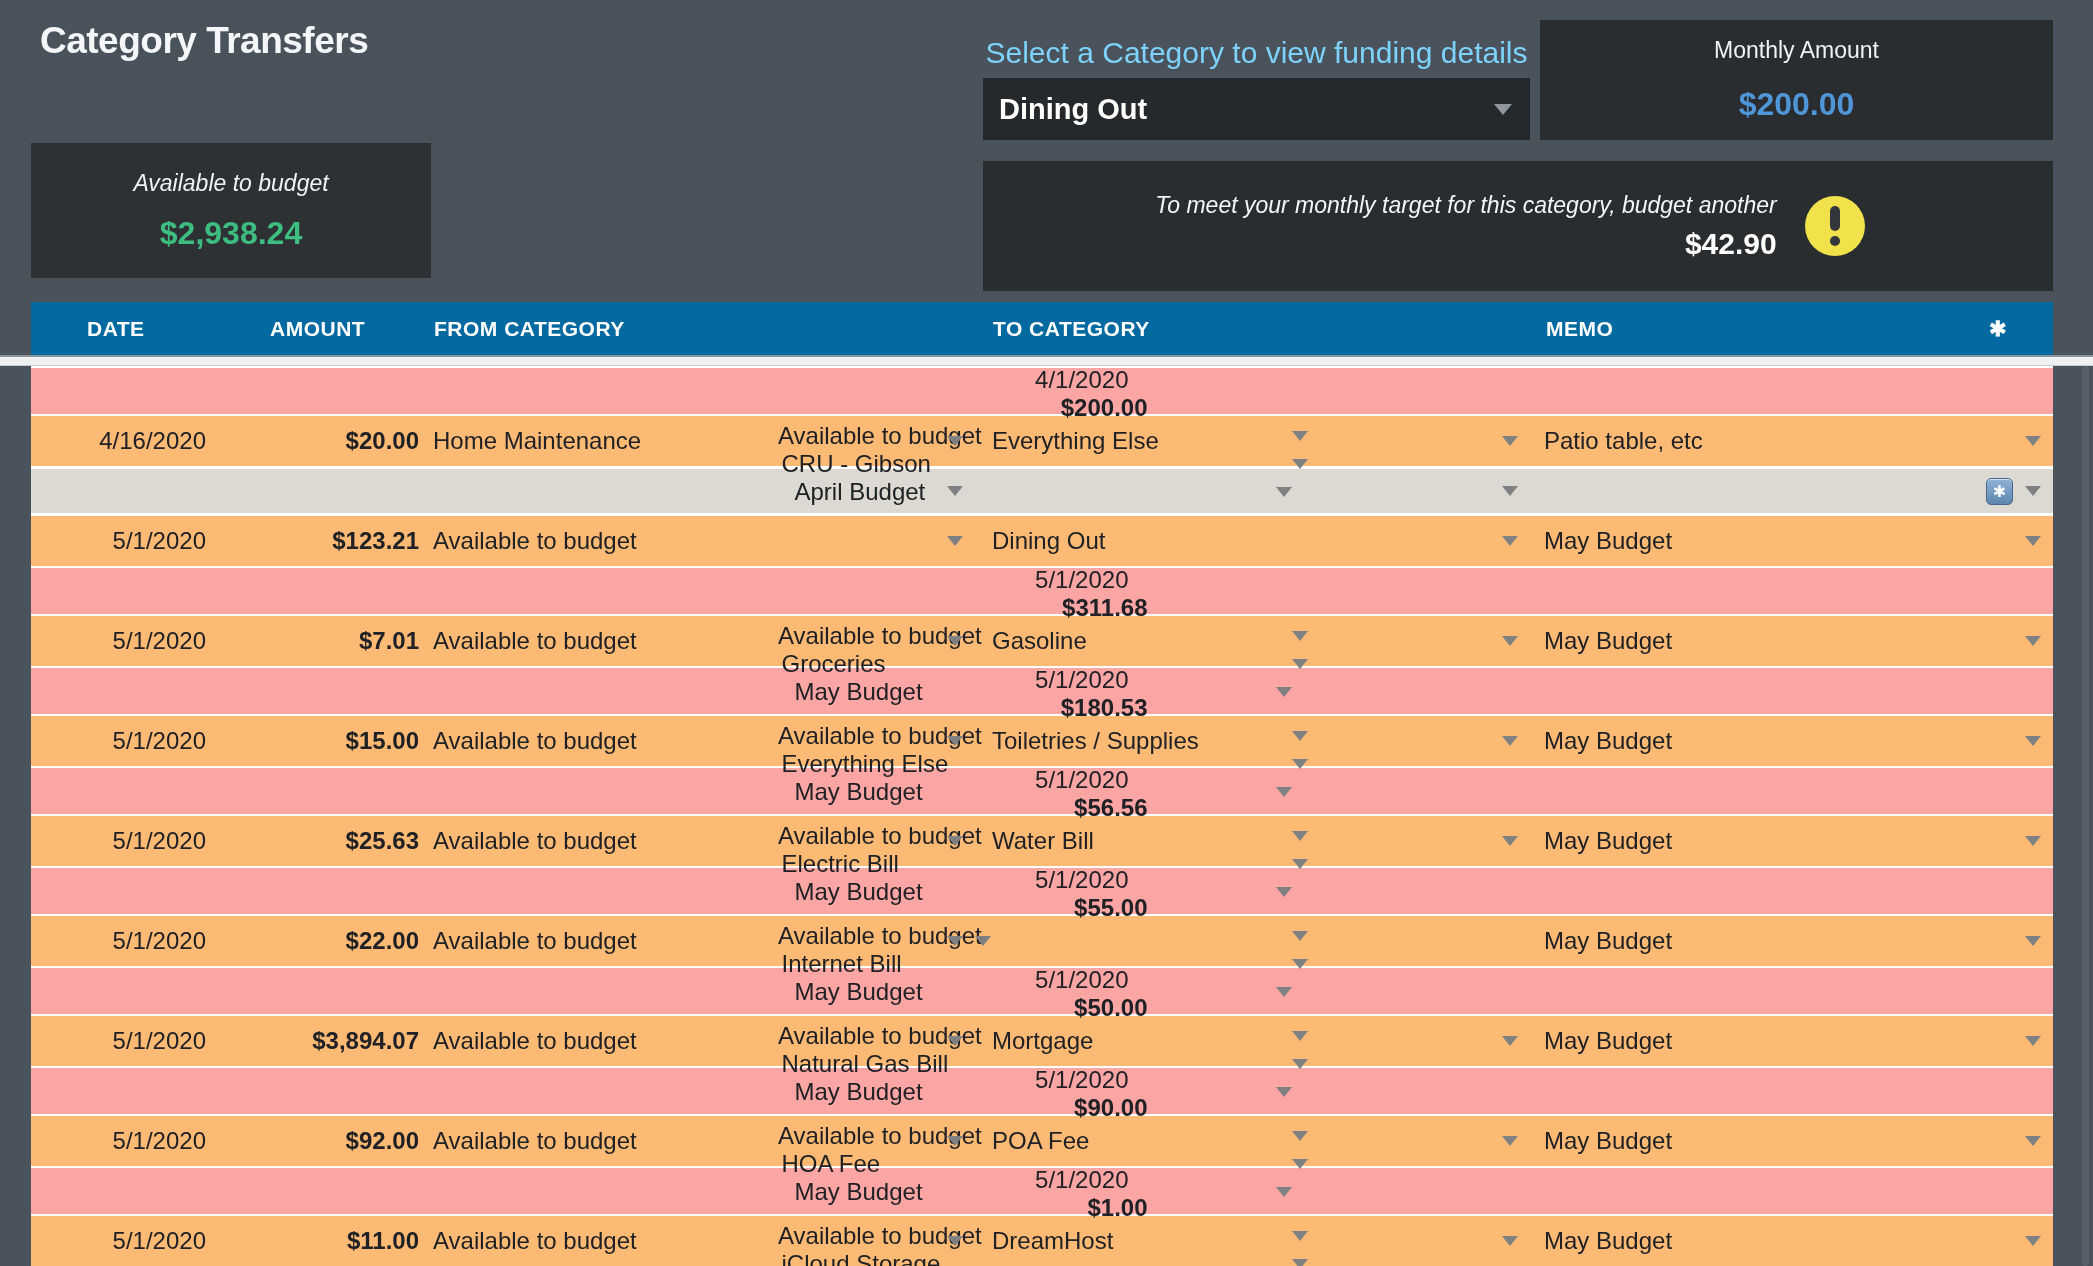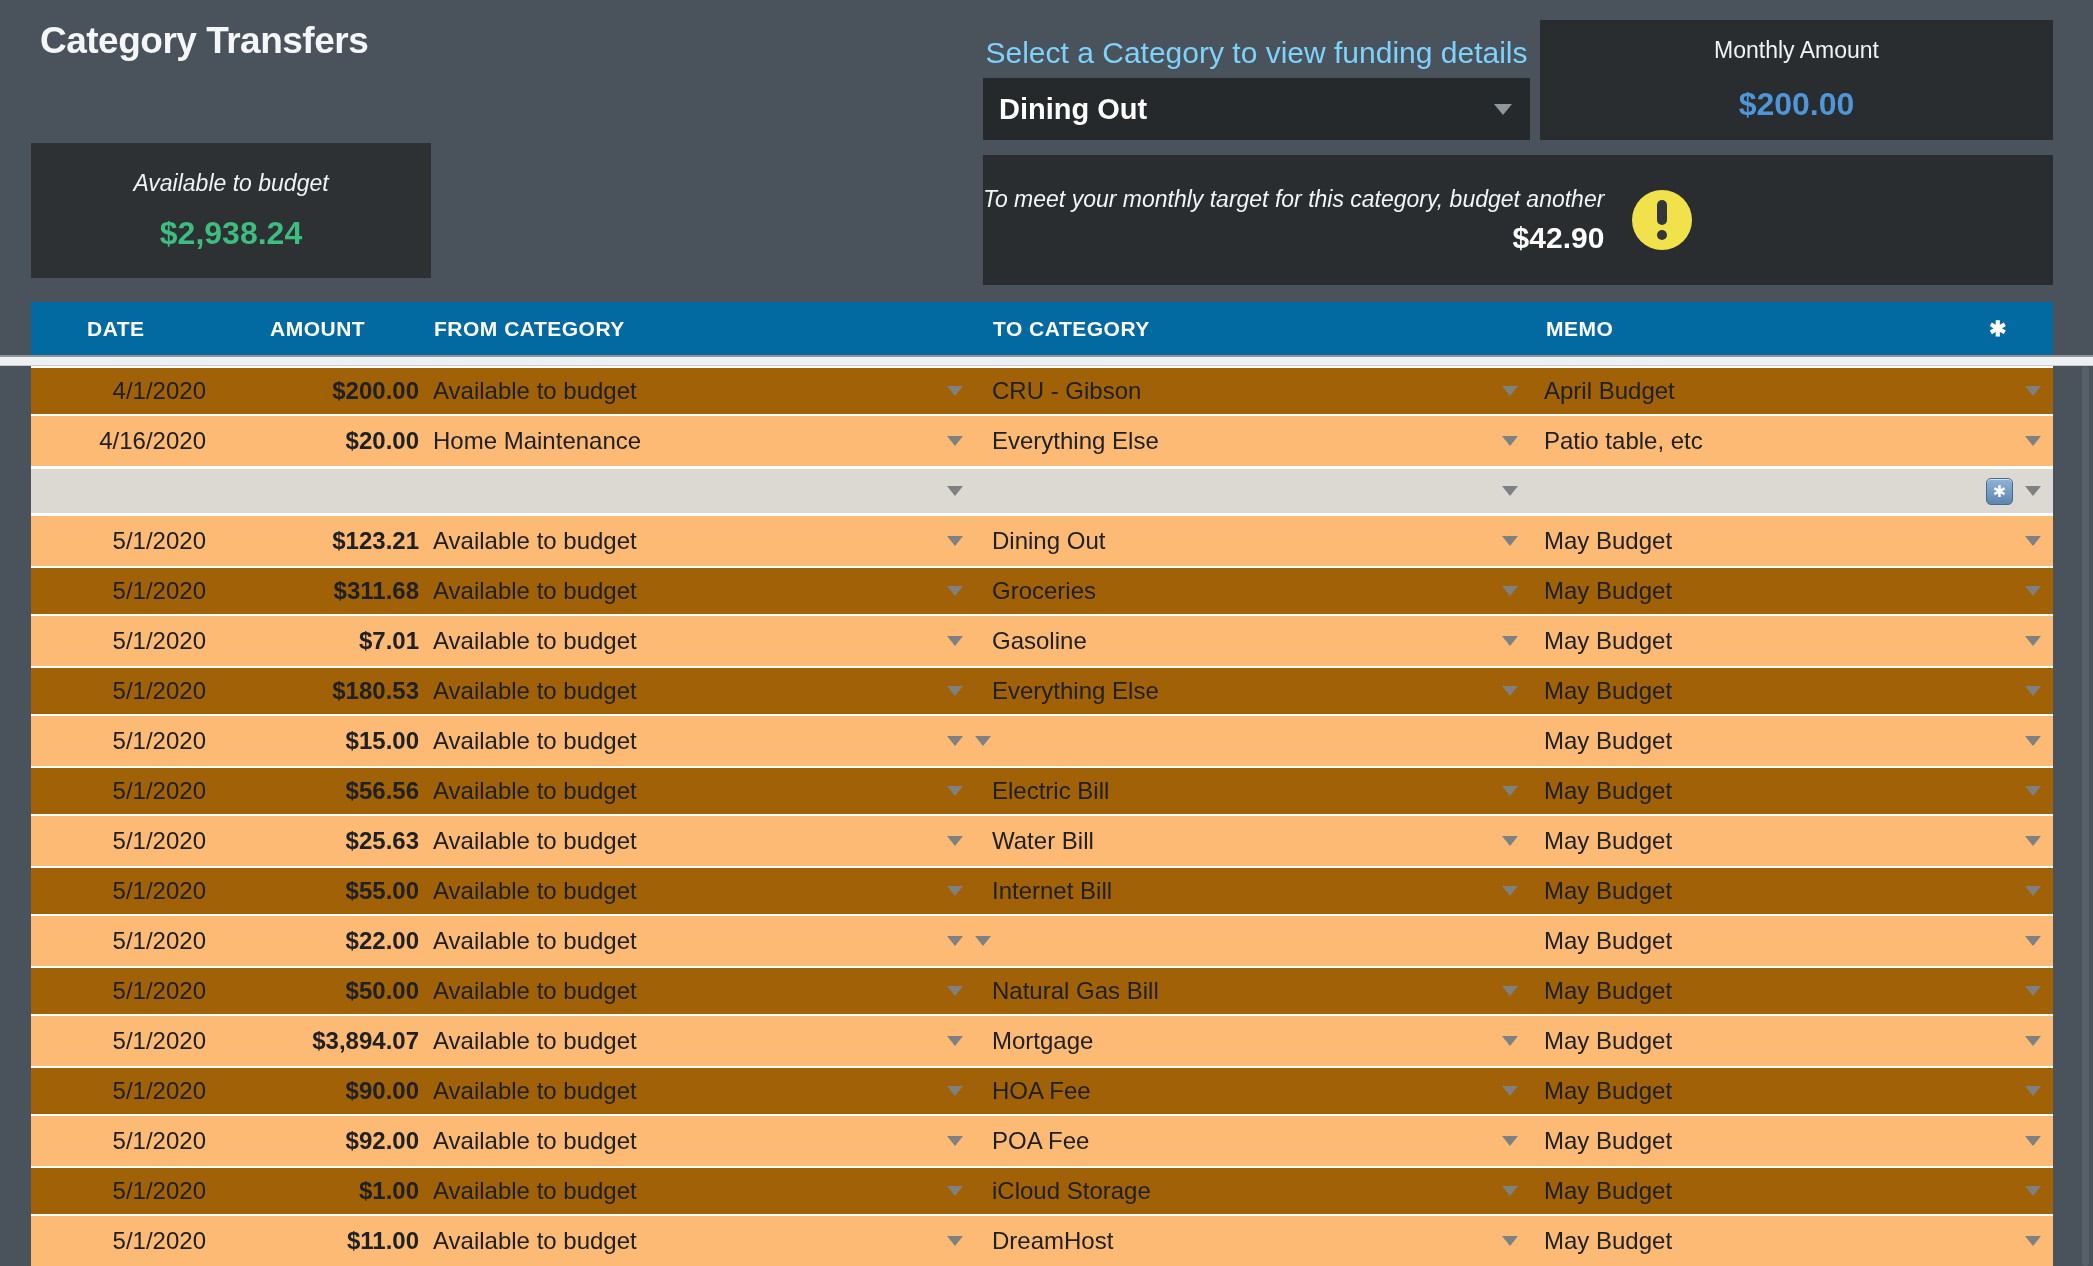--- a/index.html
+++ b/index.html
@@ -39,22 +39,22 @@
   .monthly-amount{font-size:32px;font-weight:bold;color:#4f96d8;}
 
   .available-box{
     left:31px;top:143px;width:400px;height:135px;background:#2d3134;
     display:flex;flex-direction:column;align-items:center;justify-content:center;gap:18px;
   }
   .available-label{font-size:23px;font-style:italic;color:#f0f2f3;}
   .available-amount{font-size:32px;font-weight:bold;color:#3dbd80;}
 
   .target-box{
-    left:983px;top:155px;width:1070px;height:130px;background:#292d30;
-    display:flex;align-items:center;justify-content:flex-start;
+    left:983px;top:161px;width:1070px;height:130px;background:#292d30;
+    display:flex;align-items:center;justify-content:center;
   }
   .target-texts{
     display:flex;flex-direction:column;align-items:flex-end;gap:8px;margin-right:28px;
   }
   .target-message{font-size:23px;font-style:italic;color:#f3f5f6;}
   .target-amount{font-size:30px;font-weight:bold;color:#fff;}
   .alert-circle{
     width:60px;height:60px;border-radius:50%;background:#f1e24c;margin-right:16px;
     display:flex;flex-direction:column;align-items:center;justify-content:center;gap:5px;flex:0 0 auto;
   }
@@ -81,21 +81,21 @@
     left:0;top:355px;width:2093px;height:11px;background:#eef0f1;
     border-top:2px solid #8d9497;border-bottom:1px solid #c9cccd;box-sizing:border-box;
   }
 
   
   .tbody{left:31px;top:366px;width:2022px;}
   .row{
     display:flex;height:50px;align-items:center;background:#fdba74;
     font-size:24px;color:#202124;
   }
-  .row.shade{background:#a16207;box-shadow:inset 0 2px 0 #fff, inset 0 -2px 0 #fff;}
+  .row.shade{background:#fca5a5;box-shadow:inset 0 2px 0 #fff, inset 0 -2px 0 #fff;flex-direction:column;}
   .row.new{background:#dcd9d2;box-shadow:inset 0 3px 0 #fff, inset 0 -3px 0 #fff;}
   .cell{height:50px;display:flex;align-items:center;box-sizing:border-box;}
   .c-date{width:177px;justify-content:flex-end;padding-right:2px;}
   .c-amount{width:211px;justify-content:flex-end;font-weight:bold;}
   .c-from{width:556px;}
   .c-to{width:555px;}
   .c-memo{width:523px;}
   .dd{cursor:pointer;}
   .dd .txt{flex:1;white-space:nowrap;overflow:hidden;}
   .c-from .txt{padding-left:14px;}
@@ -283,20 +283,21 @@
     </div>
   </div>
     <div class="row">
     <div class="cell c-date">5/1/2020</div>
     <div class="cell c-amount">$15.00</div>
     <div class="cell c-from dd">
       <span class="txt">Available to budget</span>
       <span class="cell-caret"></span>
     </div>
     <div class="cell c-to dd">
+      <span class="txt">Toiletries / Supplies</span>
       <span class="cell-caret"></span>
     </div>
     <div class="cell c-memo dd">
       <span class="txt">May Budget</span>
 
       <span class="cell-caret"></span>
     </div>
   </div>
     <div class="row shade">
     <div class="cell c-date">5/1/2020</div>

